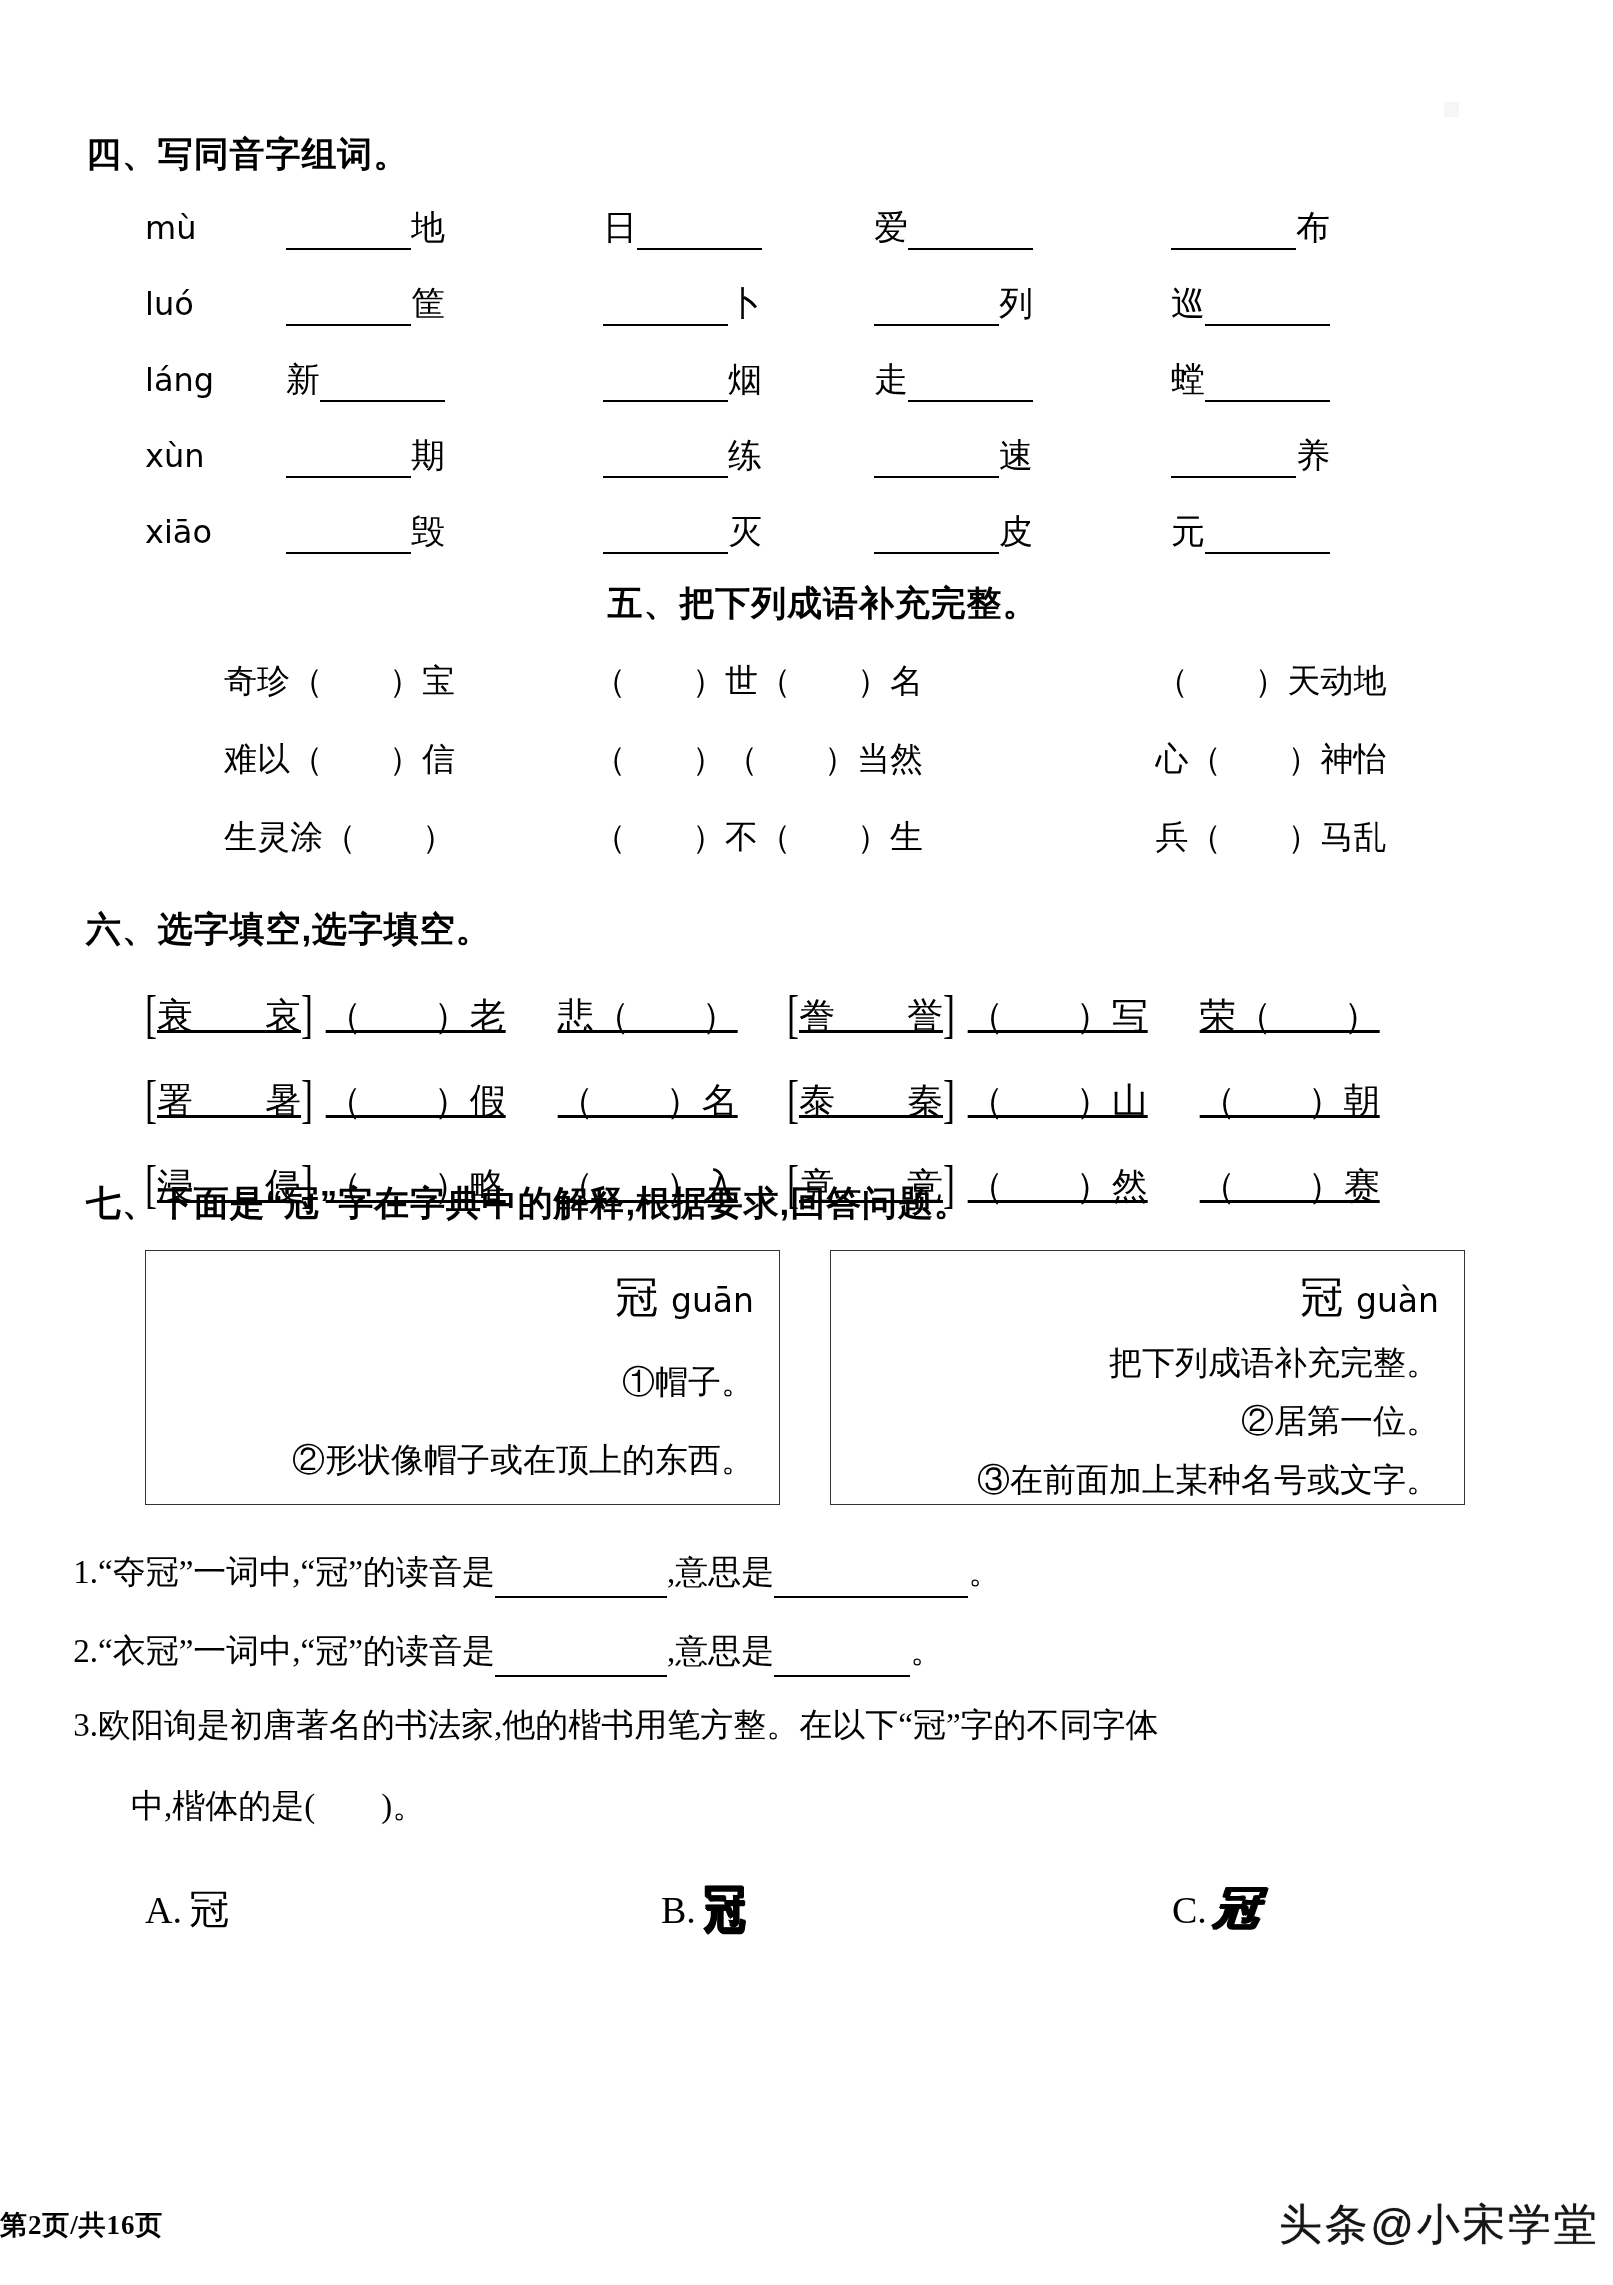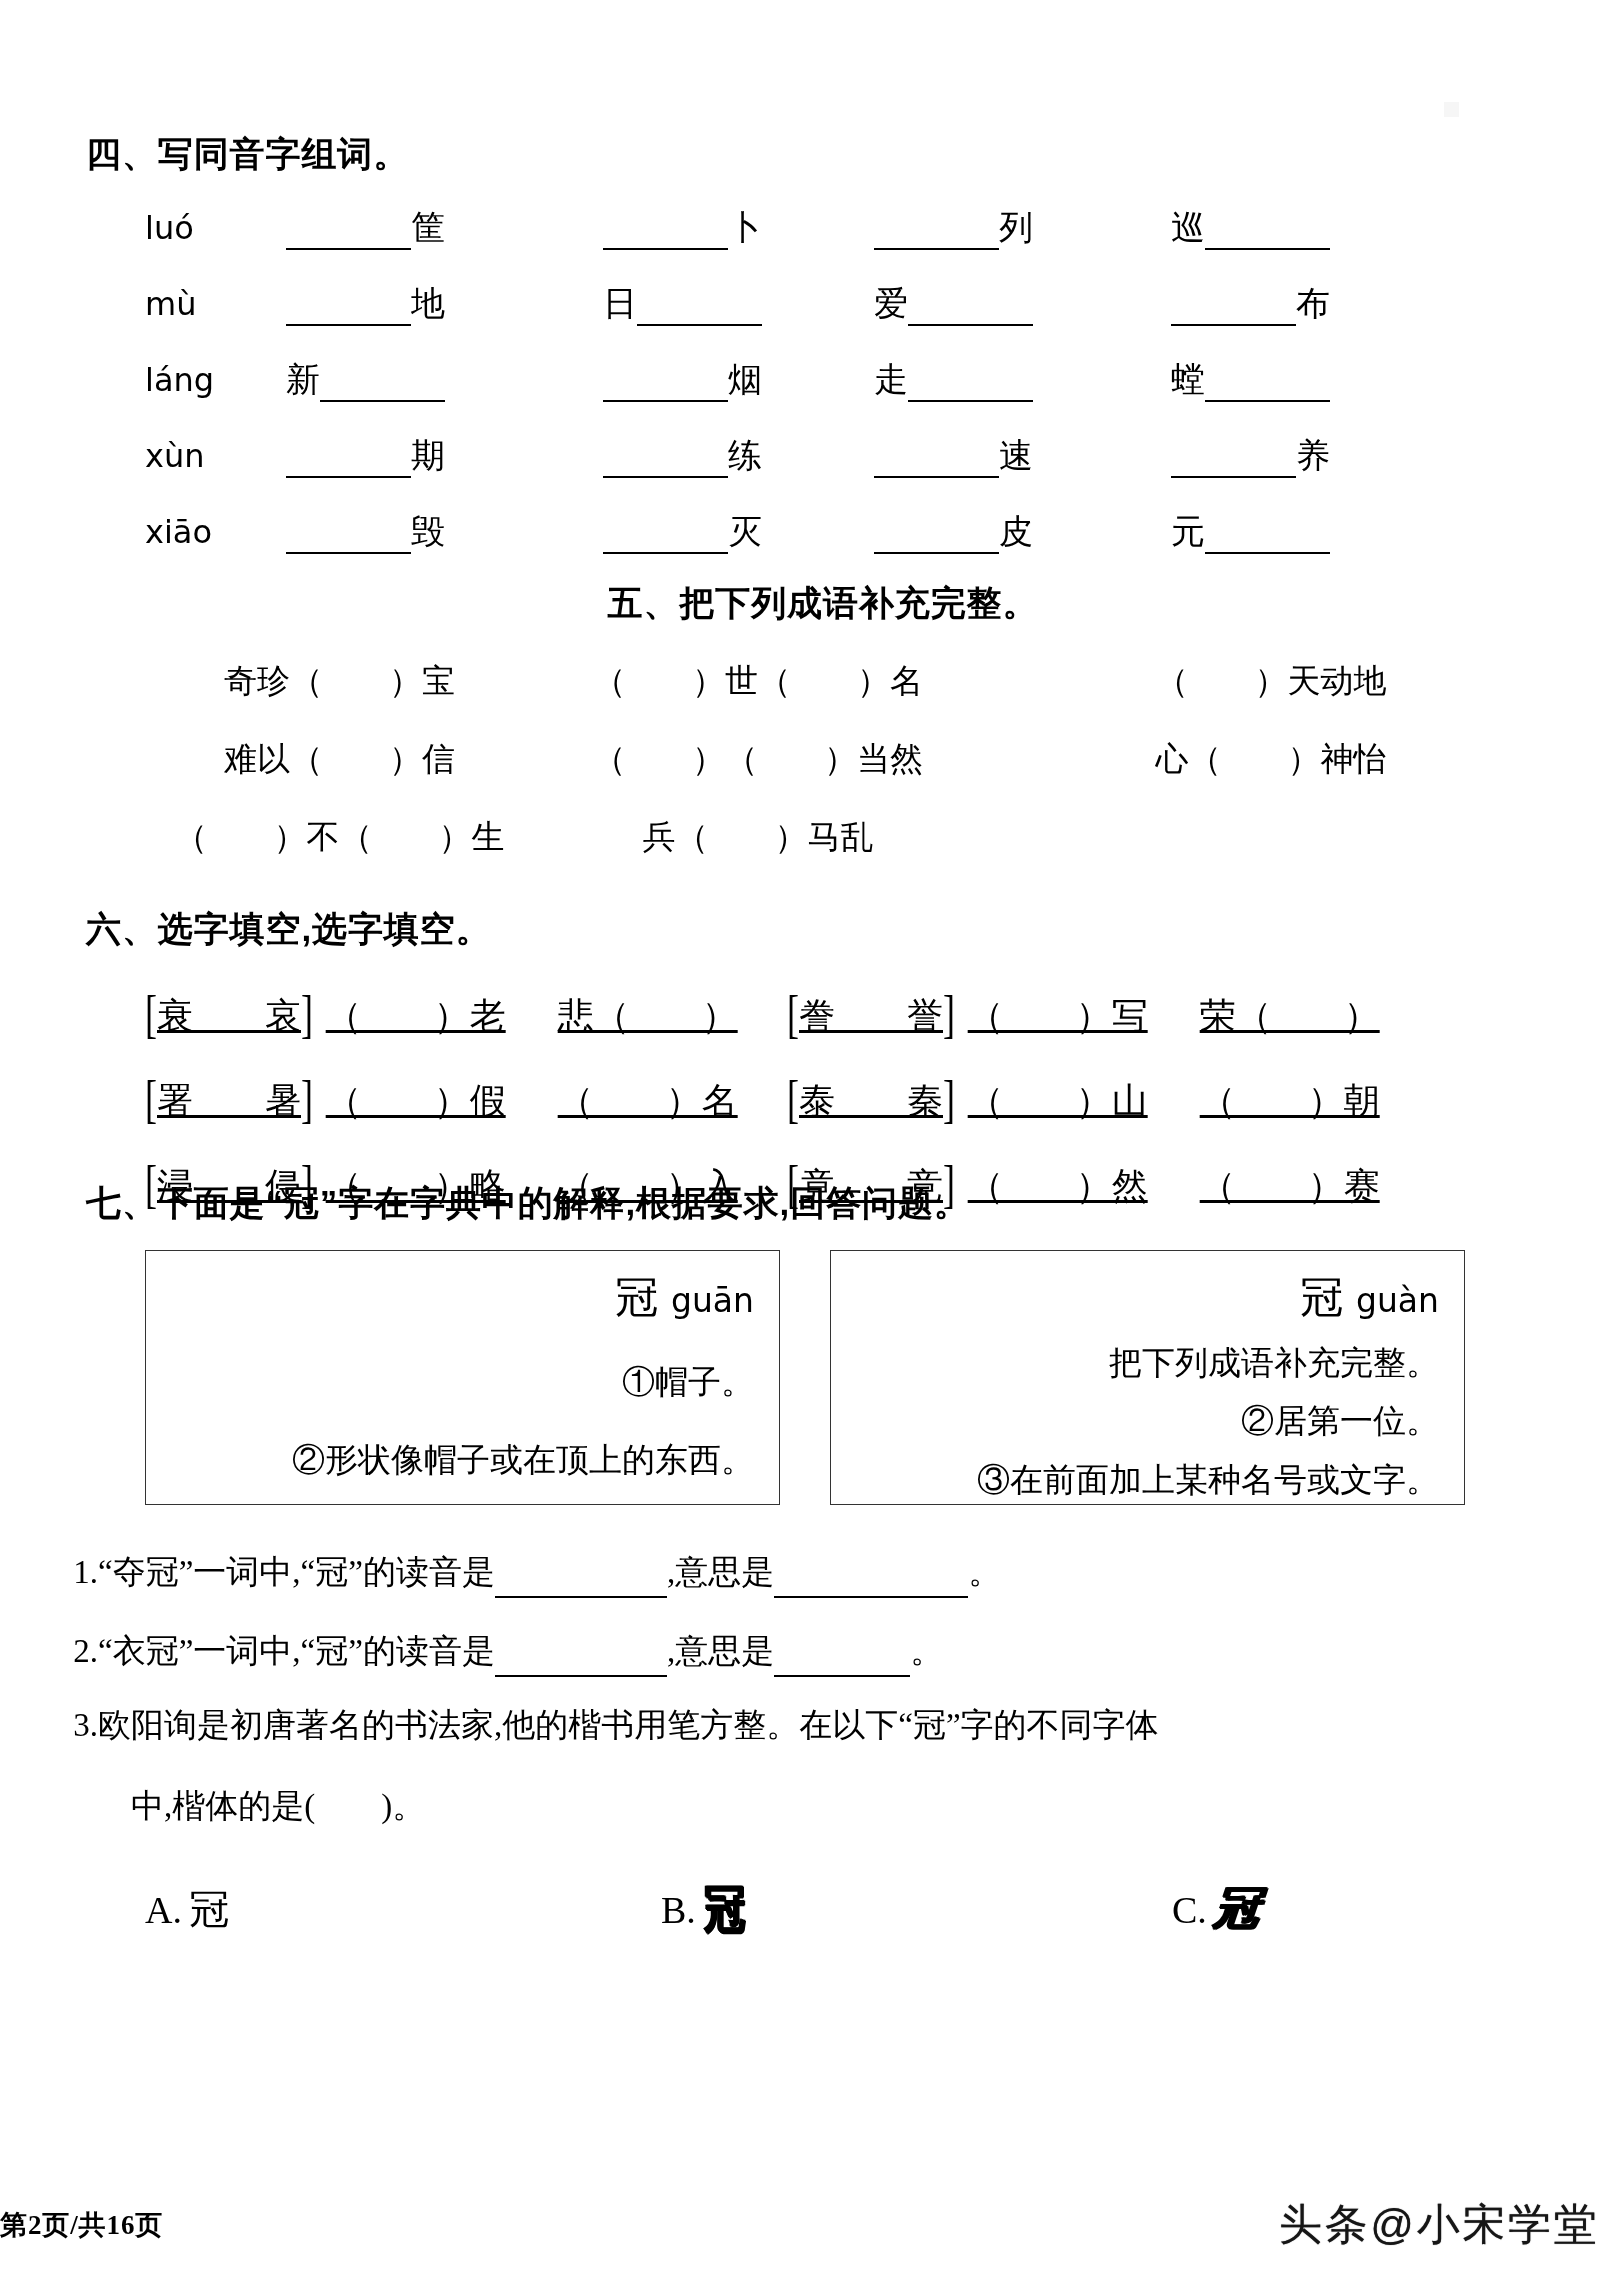--- a/index.html
+++ b/index.html
@@ -96,33 +96,33 @@
 </style>
 </head>
 <body>
 
 <div class="ghost"></div>
 
 <section class="sec4">
   <div class="hd">四、写同音字组词。</div>
 
   <div class="p-row">
+    <span class="pinyin">mù</span>
+    <span><span></span><span class="blank"></span><span>地</span></span>
+    <span><span>日</span><span class="blank"></span><span></span></span>
+    <span><span>爱</span><span class="blank"></span><span></span></span>
+    <span><span></span><span class="blank"></span><span>布</span></span>
+  </div>
+
+  <div class="p-row">
     <span class="pinyin">luó</span>
     <span><span></span><span class="blank"></span><span>筐</span></span>
     <span><span></span><span class="blank"></span><span>卜</span></span>
     <span><span></span><span class="blank"></span><span>列</span></span>
     <span><span>巡</span><span class="blank"></span><span></span></span>
-  </div>
-
-  <div class="p-row">
-    <span class="pinyin">mù</span>
-    <span><span></span><span class="blank"></span><span>地</span></span>
-    <span><span>日</span><span class="blank"></span><span></span></span>
-    <span><span>爱</span><span class="blank"></span><span></span></span>
-    <span><span></span><span class="blank"></span><span>布</span></span>
   </div>
 
   <div class="p-row">
     <span class="pinyin">láng</span>
     <span><span>新</span><span class="blank"></span><span></span></span>
     <span><span></span><span class="blank"></span><span>烟</span></span>
     <span><span>走</span><span class="blank"></span><span></span></span>
     <span><span>螳</span><span class="blank"></span><span></span></span>
   </div>
 
@@ -149,20 +149,21 @@
     <span>奇珍（　　）宝</span>
     <span>（　　）世（　　）名</span>
     <span>（　　）天动地</span>
   </div>
   <div class="idiom-row">
     <span>难以（　　）信</span>
     <span>（　　）（　　）当然</span>
     <span>心（　　）神怡</span>
   </div>
   <div class="idiom-row">
+    <span>生灵涂（　　）</span>
     <span>（　　）不（　　）生</span>
     <span>兵（　　）马乱</span>
   </div>
 </section>
 
 <section class="sec6">
   <div class="hd">六、选字填空,选字填空。</div>
 
   <div class="choose-row">
     <span>

